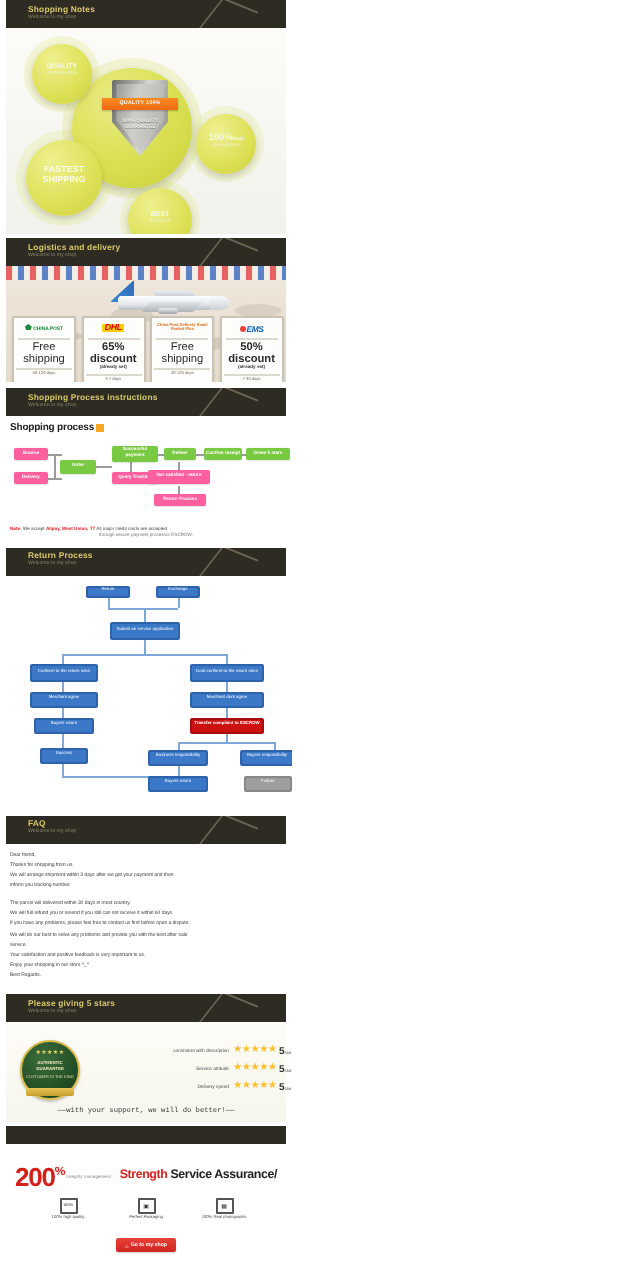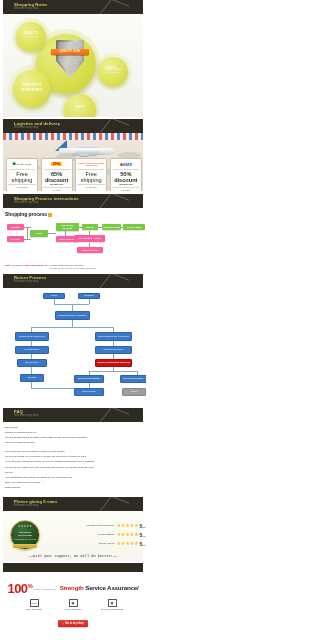--- a/index.html
+++ b/index.html
@@ -608,21 +608,21 @@
       </div>
     </div>
 
     <div class="rfoot">——with your support, we will do better!——</div>
   </div>
 
   <div class="fstrip"></div>
 
   <div class="fwrap">
     <div class="f100">
-      <span class="hundred"><span>100</span><sup>%</sup></span>
+      <span class="hundred"><span>200</span><sup>%</sup></span>
       <span class="fcol">
         <span class="fsub">Integrity management</span>
         <span class="fmain"><em>Strength</em> <span>Service Assurance</span><span>/</span></span>
       </span>
     </div>
 
     <div class="feats">
       <div class="feat">
         <div class="ibox" style="font-size:2px;">100%</div>
         <div class="ilbl">100% high quality</div>

